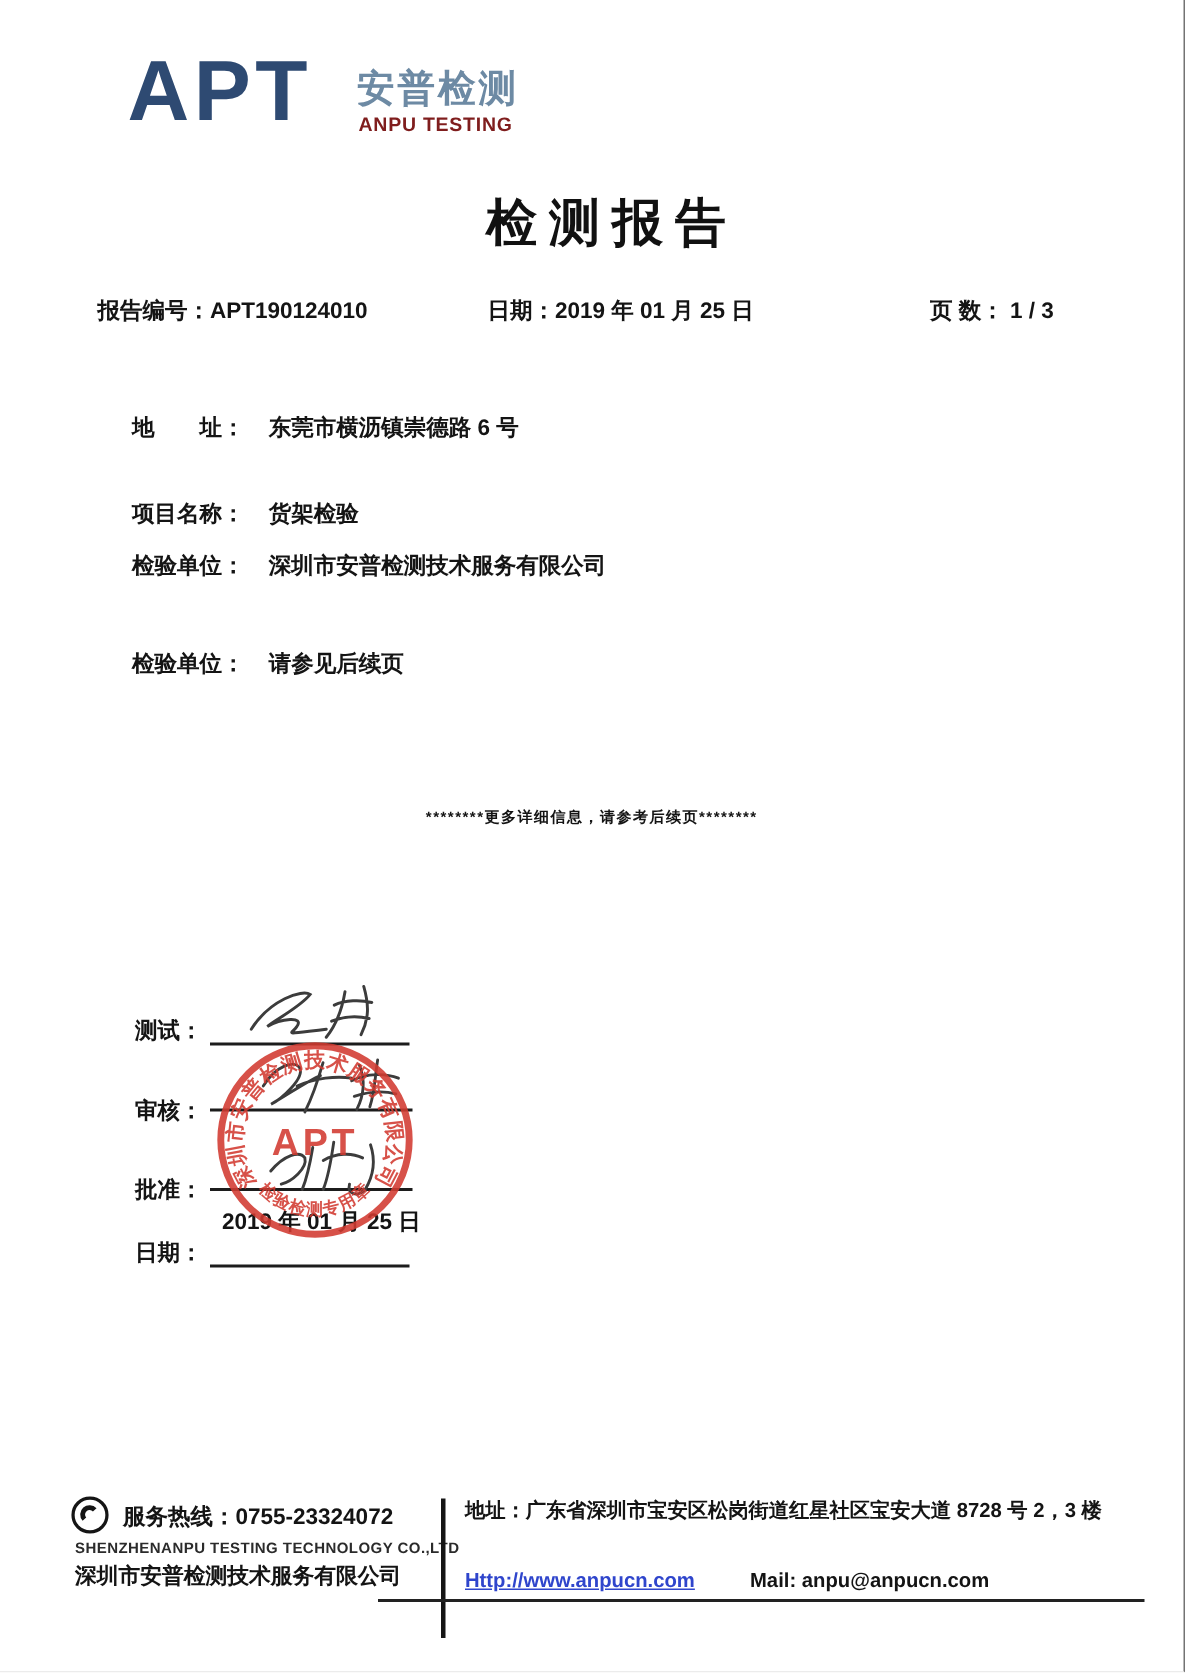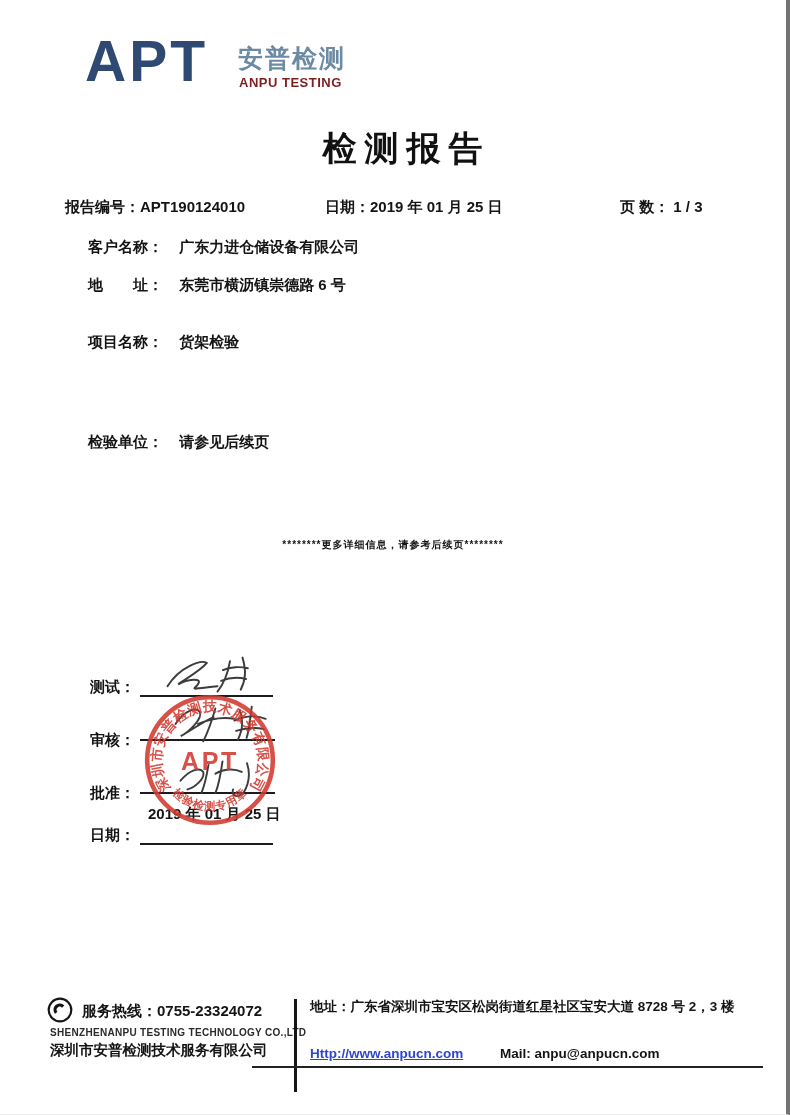--- a/index.html
+++ b/index.html
@@ -1,20 +1,20 @@
 <!DOCTYPE html>
 <html><head>
 <meta charset="utf-8">
 <style>
   * { margin:0; padding:0; box-sizing:border-box; }
   html,body { background:#fff; }
   body { font-family:"Liberation Sans","DejaVu Sans",sans-serif; color:#141414; }
   .page {
     position:relative; width:790px; height:1115px; background:#fff;
-    overflow:hidden; border-right:4px solid #737373; border-bottom:1px solid #ececec;
+    overflow:hidden; border-right:1px solid #737373; border-bottom:1px solid #ececec;
   }
   .abs { position:absolute; }
 
   
   .logo-apt { left:85px; top:30px; font-size:57px; font-weight:bold; letter-spacing:3px;
               color:#2e4a72; line-height:1.1; font-family:"Liberation Sans",sans-serif; }
   .logo-cn  { left:238px; top:42px; font-size:25px; font-weight:bold; color:#6d8aa4; letter-spacing:2px; }
   .logo-en  { left:239px; top:75px; font-size:13px; font-weight:bold; color:#7f1d1d; letter-spacing:0.5px; }
 
   
@@ -65,32 +65,32 @@
   <div class="abs meta" style="left:65px;">
     <span>报告编号：</span><span>APT190124010</span>
   </div>
   <div class="abs meta" style="left:325px;">
     <span>日期：</span><span>2019 年 01 月 25 日</span>
   </div>
   <div class="abs meta" style="left:620px;">
     <span>页 数：</span> <span>1 / 3</span>
   </div>
 
-  <div class="abs row" style="top:238px;">
-    <span class="lbl">客户名称：</span>
-    <span>广东力进仓储设备有限公司</span>
-  </div>
   <div class="abs row" style="top:276px;">
     <span class="lbl">地　　址：</span>
     <span>东莞市横沥镇崇德路 6 号</span>
   </div>
 
   <div class="abs row" style="top:333px;">
     <span class="lbl">项目名称：</span>
     <span>货架检验</span>
+  </div>
+  <div class="abs row" style="top:368px;">
+    <span class="lbl">检验单位：</span>
+    <span>深圳市安普检测技术服务有限公司</span>
   </div>
   <div class="abs row" style="top:433px;">
     <span class="lbl">检验单位：</span>
     <span>请参见后续页</span>
   </div>
 
   <div class="abs note-line">********更多详细信息，请参考后续页********</div>
 
   <div class="abs sig-label" style="left:90px; top:678px;">测试：</div>
   <div class="sigline" style="left:140px; top:677px; width:133px; height:20px;"></div>

